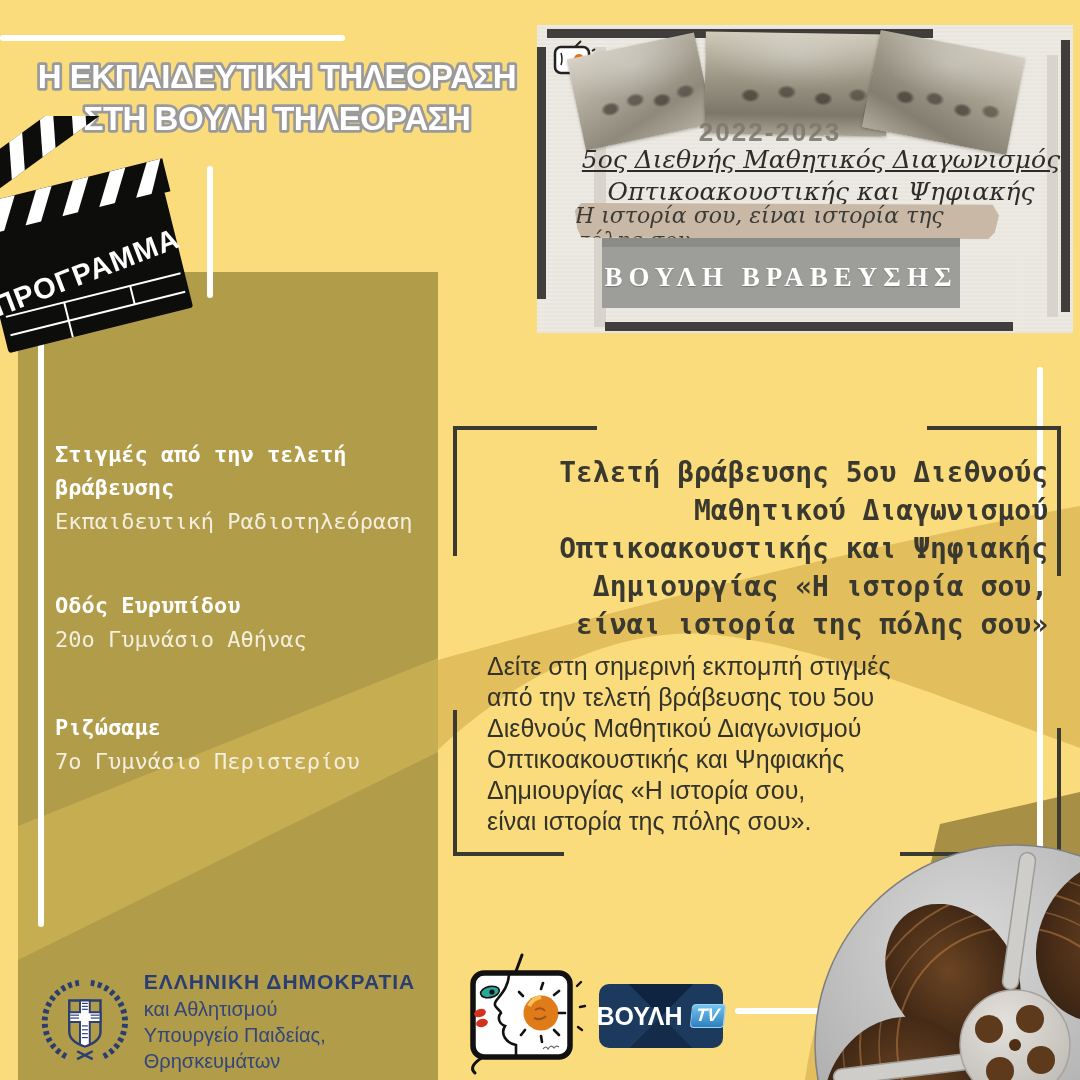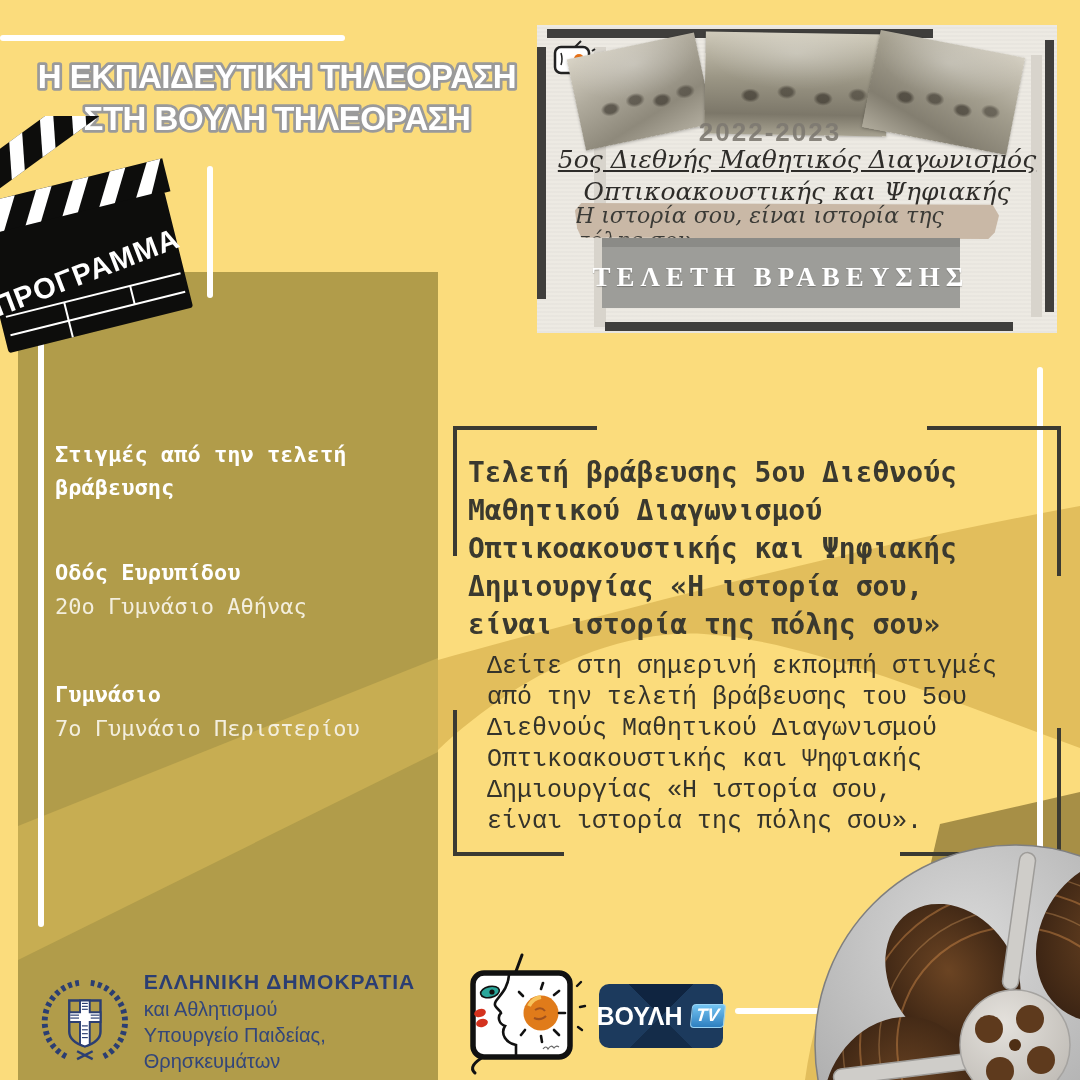--- a/index.html
+++ b/index.html
@@ -34,34 +34,35 @@
 
   
   .program{left:55px;top:438px;width:378px;color:#ffffff;
     font-family:"DejaVu Sans Mono",monospace;}
   .program .item{margin-bottom:32px;}
   .program .ttl{font-weight:bold;font-size:22px;line-height:33px;}
   .program .sub{font-size:22px;line-height:30px;color:#f3eedd;margin-top:3px;}
 
   
   .feature-heading{
-    left:468px;top:454px;width:580px;text-align:left;
+    left:468px;top:454px;width:580px;text-align:right;
     font-family:"DejaVu Sans Mono",monospace;font-weight:bold;
     font-size:28px;line-height:38px;color:#3a392f;white-space:pre-line;
   }
   .feature-body{
     left:487px;top:651px;width:565px;text-align:left;
-    font-family:Liberation Mono, monospace;
+    font-family:Liberation Sans, sans-serif;
     font-size:25px;line-height:31px;color:#34332b;white-space:pre-line;
   }
 
   
   .card{
     left:537px;top:25px;width:520px;height:308px;background:#edeae3;
     background-image:repeating-linear-gradient(0deg,rgba(0,0,0,.02) 0 2px,transparent 2px 4px);
+    padding-left:16px;
   }
   .card .bar{position:absolute;background:#3f3e3c;}
   .card .lightbar{position:absolute;background:#d8d4cc;}
   .photo{position:absolute;box-shadow:0 1px 3px rgba(0,0,0,.25);}
   .photo.p1{left:38px;top:20px;width:130px;height:93px;transform:rotate(-12deg);
     background:linear-gradient(160deg,#d9d4c7 0%,#b0ab9d 35%,#8e897b 70%,#b5b0a2 100%);}
   .photo.p2{left:168px;top:8px;width:182px;height:102px;transform:rotate(1deg);
     background:linear-gradient(180deg,#cfcaba 0%,#9b9685 45%,#7c7769 80%,#a7a291 100%);}
   .photo.p3{left:333px;top:18px;width:147px;height:99px;transform:rotate(11deg);
     background:linear-gradient(200deg,#d5d0c3 0%,#a49f8f 40%,#837e70 75%,#b0ab9c 100%);}
@@ -184,34 +185,35 @@
     <div class="year">2022-2023</div>
     <div class="hand l1">5ος Διεθνής Μαθητικός Διαγωνισμός</div>
     <div class="hand l2">Οπτικοακουστικής και Ψηφιακής Δημιουργίας</div>
 
     <div class="ribbon">
       <span class="hand-r">Η ιστορία σου, είναι ιστορία της πόλης σου</span>
     </div>
 
     <div class="awardbox">
       <div class="stripe"></div>
-      <div class="txt">ΤΕΛΕΤΗ ΒΡΑΒΕΥΣΗΣ</div>
+      <div class="txt">ΒΟΥΛΗ ΒΡΑΒΕΥΣΗΣ</div>
     </div>
   </div>
 
   <div class="abs program">
     <div class="item">
       <div class="ttl">Στιγμές από την τελετή βράβευσης</div>
+      <div class="sub">Εκπαιδευτική Ραδιοτηλεόραση</div>
     </div>
     <div class="item" style="margin-top:52px">
       <div class="ttl">Οδός Ευρυπίδου</div>
       <div class="sub">20ο Γυμνάσιο Αθήνας</div>
     </div>
     <div class="item" style="margin-top:56px">
-      <div class="ttl">Γυμνάσιο</div>
+      <div class="ttl">Ριζώσαμε</div>
       <div class="sub">7ο Γυμνάσιο Περιστερίου</div>
     </div>
   </div>
 
   <div class="abs feature-heading">Τελετή βράβευσης 5ου Διεθνούς
 Μαθητικού Διαγωνισμού
 Οπτικοακουστικής και Ψηφιακής
 Δημιουργίας «Η ιστορία σου,
 είναι ιστορία της πόλης σου»</div>
   <div class="abs feature-body">Δείτε στη σημερινή εκπομπή στιγμές

